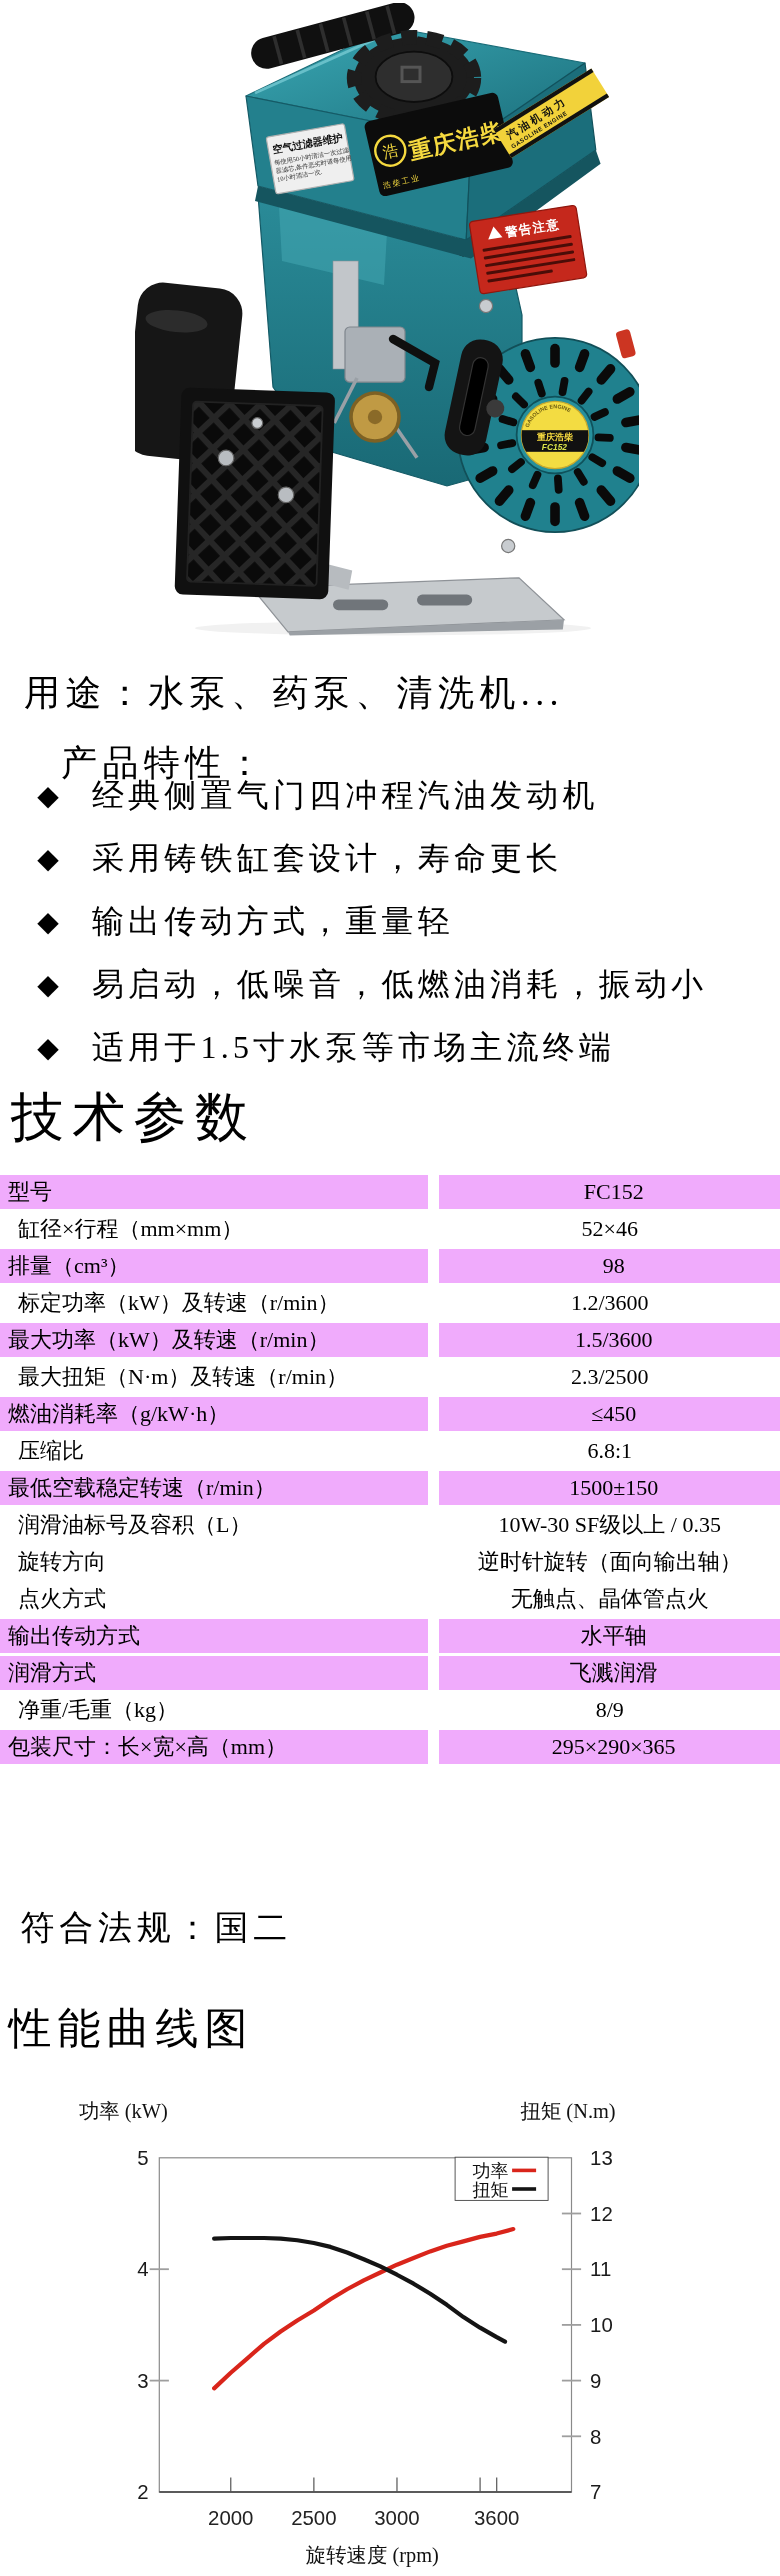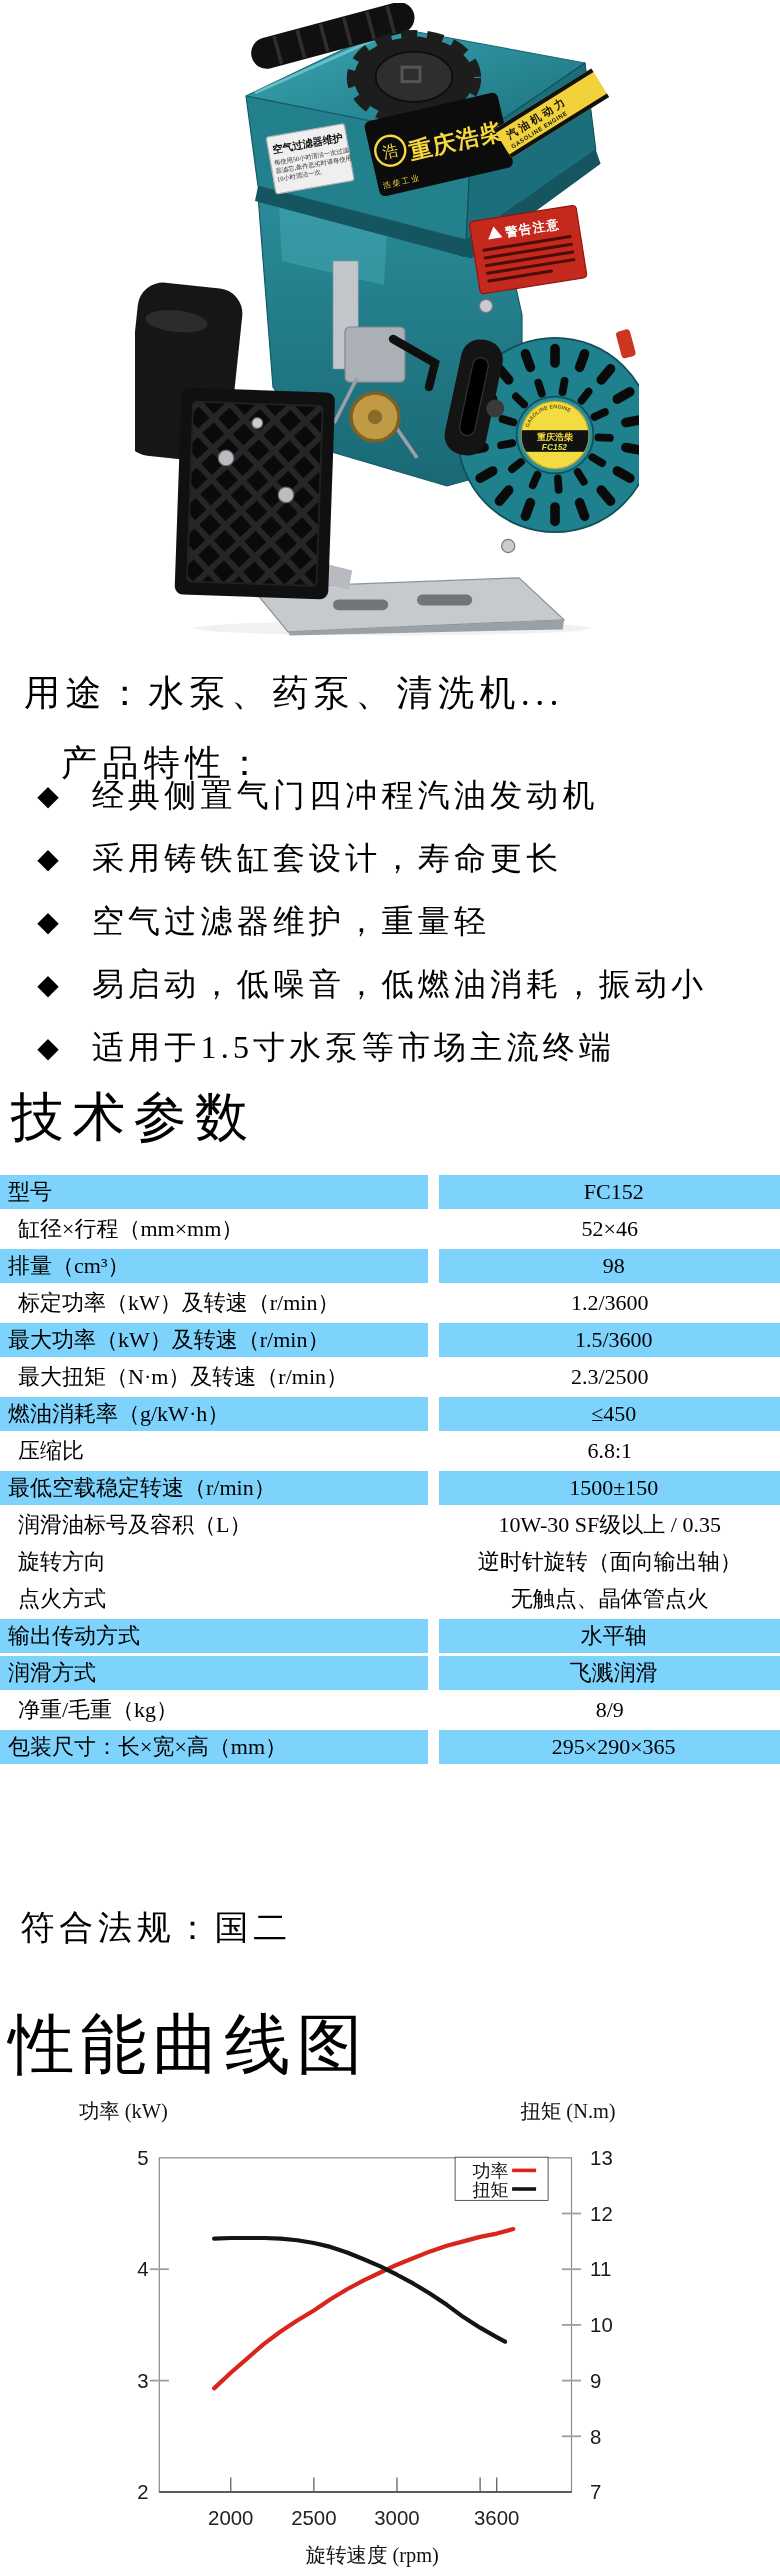--- a/index.html
+++ b/index.html
@@ -10,23 +10,23 @@
   .h-features{left:24px;top:739px;font-size:36px;letter-spacing:5.4px;margin-left:37px;}
   .feature-list{left:30px;top:764px;width:745px;}
   .feature{display:flex;align-items:center;height:63px;font-size:32px;letter-spacing:4.2px;}
   .bullet{font-size:28px;margin:0 29px 0 7.2px;line-height:1;}
   .h-tech{left:10.8px;top:1082px;font-size:53px;letter-spacing:8.4px;}
   .spec-table{left:0;top:1173px;width:780px;}
   .spec-row{display:flex;height:37px;}
   .spec-cell{display:flex;align-items:center;height:34px;margin:1.8px 0;font-size:22px;}
   .spec-label{width:428px;padding-left:18px;box-sizing:border-box;margin-right:11.4px;}
   .spec-value{flex:1;justify-content:center;text-align:center;}
-  .spec-row.gray .spec-cell{background:#7dd3fc;padding-left:8px;}
+  .spec-row.gray .spec-cell{background:#f0abfc;padding-left:8px;}
   .h-compliance{left:20.4px;top:1905px;font-size:34px;letter-spacing:4.8px;}
-  .h-perf{left:8.4px;top:2000px;font-size:66px;letter-spacing:6px;}
+  .h-perf{left:8.4px;top:2000px;font-size:43px;letter-spacing:6px;}
   svg text{user-select:none;}
 </style>
 </head>
 <body>
 
 <div id="canvas">
 
   <svg class="abs" style="left:135px;top:3px;" width="504" height="633" viewBox="0 0 840 1055">
     <defs>
       <linearGradient id="gTank" x1="0" y1="0" x2="1" y2="1">
@@ -217,21 +217,21 @@
       <div class="feature">
         <span class="bullet">◆</span>
         <span>经典侧置气门四冲程汽油发动机</span>
       </div>
       <div class="feature">
         <span class="bullet">◆</span>
         <span>采用铸铁缸套设计，寿命更长</span>
       </div>
       <div class="feature">
         <span class="bullet">◆</span>
-        <span>空气过滤器维护，重量轻</span>
+        <span>输出传动方式，重量轻</span>
       </div>
       <div class="feature">
         <span class="bullet">◆</span>
         <span>易启动，低噪音，低燃油消耗，振动小</span>
       </div>
       <div class="feature">
         <span class="bullet">◆</span>
         <span>适用于1.5寸水泵等市场主流终端</span>
       </div>
     </div>

